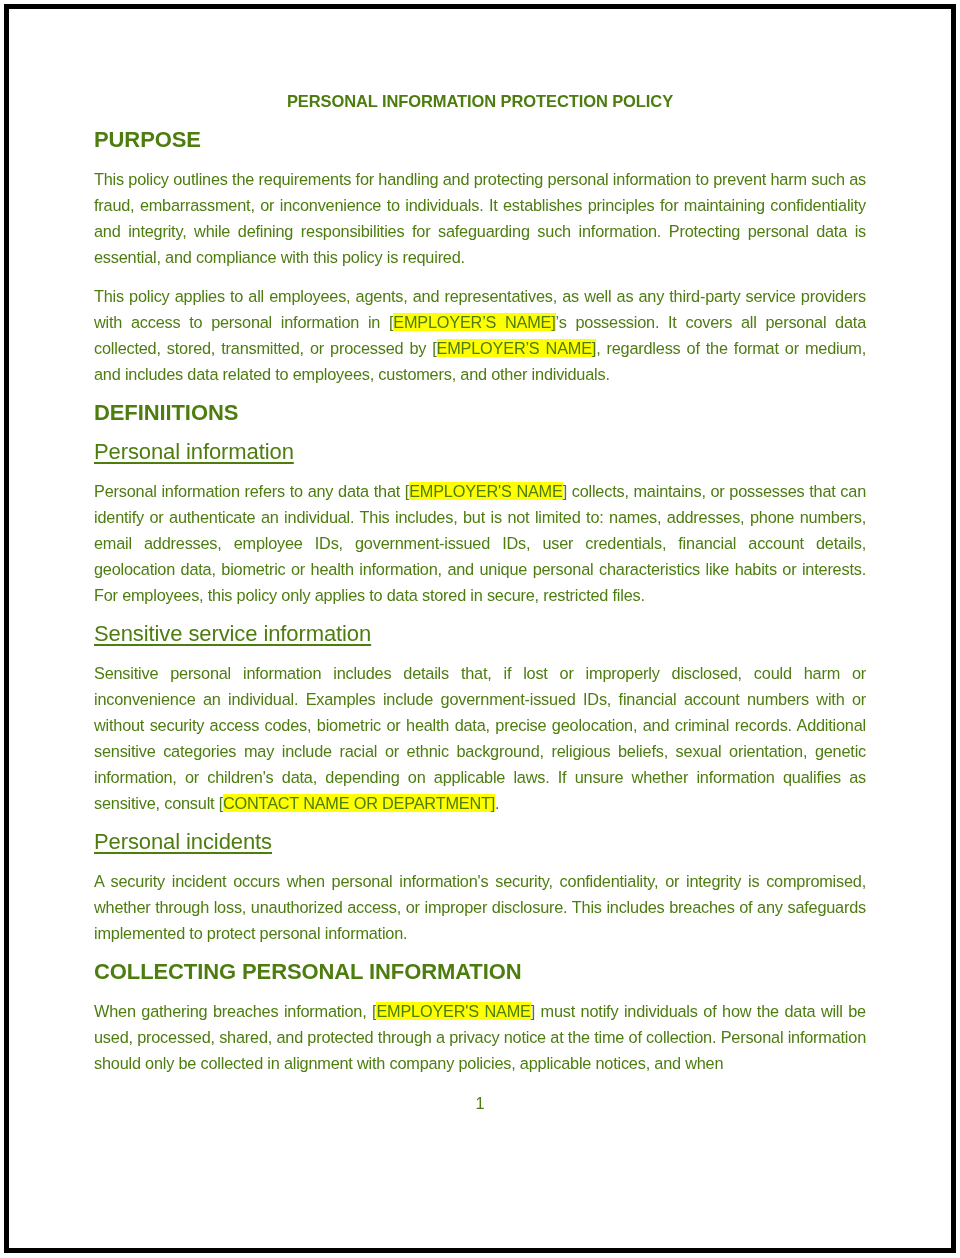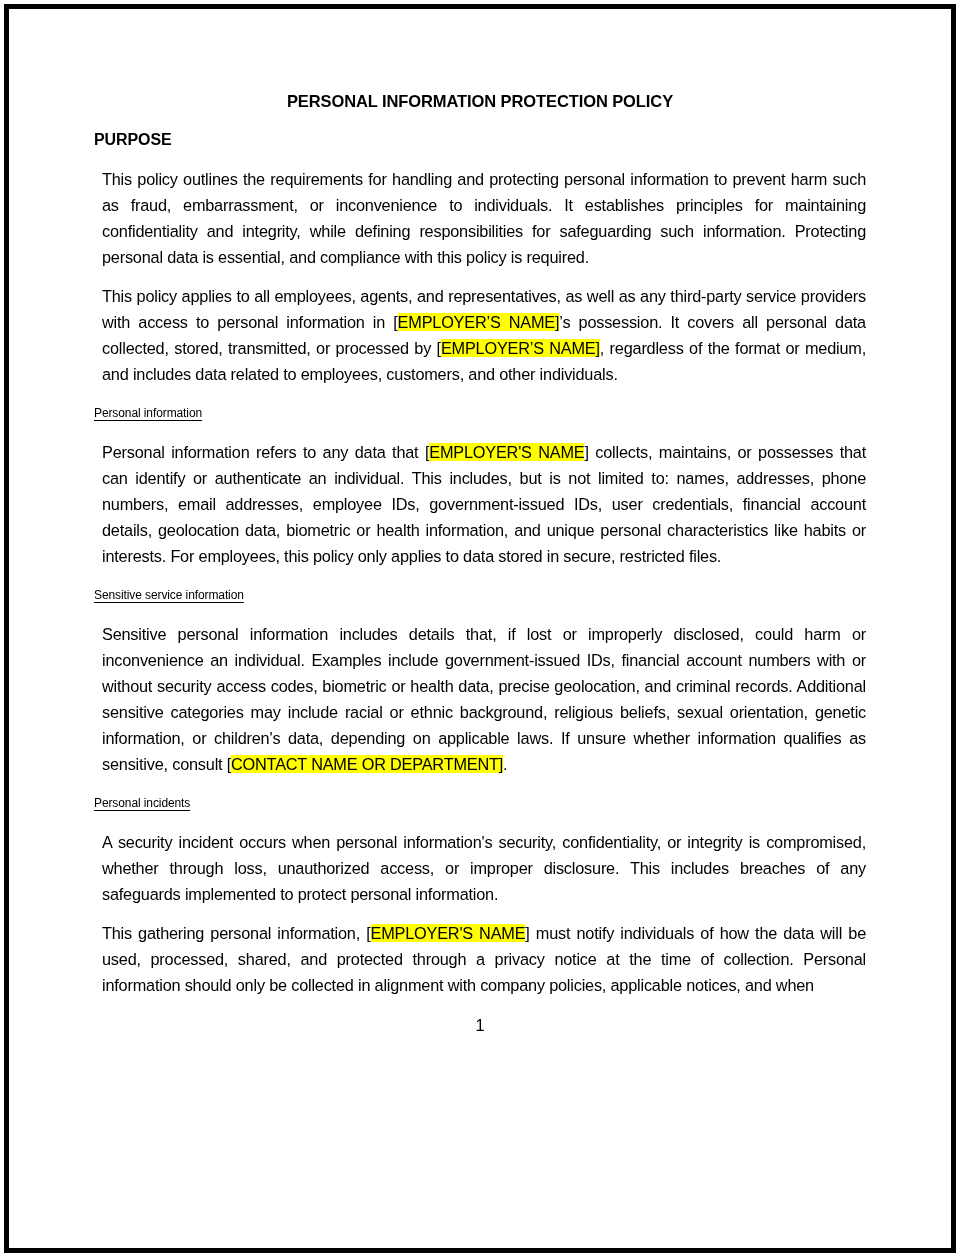--- a/index.html
+++ b/index.html
@@ -34,64 +34,66 @@
   .doc-title {
     text-align: center;
     font-weight: 700;
     font-size: 16.5px;
     line-height: 26px;
     margin: 0 0 13px 0;
     letter-spacing: -0.1px;
   }
   .doc-heading {
     font-weight: 700;
-    font-size: 16px;
+    font-size: 22px;
     line-height: 26px;
     margin: 0 0 13px 0;
     letter-spacing: -0.1px;
   }
   .doc-subheading {
     font-weight: 400;
-    font-size: 12px;
+    font-size: 22px;
     line-height: 26px;
     margin: 0 0 13px 0;
     text-decoration: underline;
     text-underline-offset: 3px;
     letter-spacing: -0.1px;
   }
   .doc-paragraph {
     font-size: 16.3px;
     line-height: 26px;
-    margin: 0 0 13px 8px;
+    margin: 0 0 13px 0;
     text-align: justify;
     letter-spacing: -0.2px;
   }
   .hl {
     background: var(--hl, #ffff00);
   }
   .page-number {
     text-align: center;
     font-size: 16.3px;
     line-height: 26px;
     margin-top: 14px;
   }
 </style>
 </head>
 <body>
 
-<div class="page" style="--hl: #ffff00; color: #000000; text-decoration: underline;">
+<div class="page" style="--hl: #ffff00; color: #4d7c0f; text-decoration: underline;">
   <div class="border-frame" style="border-color: rgb(0, 0, 0);"></div>
   <div class="content">
 
   <div class="doc-title"><span>PERSONAL INFORMATION PROTECTION POLICY</span></div>
       <div class="doc-heading"><span>PURPOSE</span></div>
       <p class="doc-paragraph"><span>This policy outlines the requirements for handling and protecting personal information to prevent harm such as fraud, embarrassment, or inconvenience to individuals. It establishes principles for maintaining confidentiality and integrity, while defining responsibilities for safeguarding such information. Protecting personal data is essential, and compliance with this policy is required.</span></p>
       <p class="doc-paragraph"><span>This policy applies to all employees, agents, and representatives, as well as any third-party service providers with access to personal information in [</span><span class="hl">EMPLOYER’S NAME]</span><span>’s possession. It covers all personal data collected, stored, transmitted, or processed by [</span><span class="hl">EMPLOYER’S NAME]</span><span>, regardless of the format or medium, and includes data related to employees, customers, and other individuals.</span></p>
+      <div class="doc-heading"><span>DEFINIITIONS</span></div>
       <div class="doc-subheading"><span>Personal information</span></div>
       <p class="doc-paragraph"><span>Personal information refers to any data that [</span><span class="hl">EMPLOYER'S NAME</span><span>] collects, maintains, or possesses that can identify or authenticate an individual. This includes, but is not limited to: names, addresses, phone numbers, email addresses, employee IDs, government-issued IDs, user credentials, financial account details, geolocation data, biometric or health information, and unique personal characteristics like habits or interests. For employees, this policy only applies to data stored in secure, restricted files.</span></p>
       <div class="doc-subheading"><span>Sensitive service information</span></div>
       <p class="doc-paragraph"><span>Sensitive personal information includes details that, if lost or improperly disclosed, could harm or inconvenience an individual. Examples include government-issued IDs, financial account numbers with or without security access codes, biometric or health data, precise geolocation, and criminal records. Additional sensitive categories may include racial or ethnic background, religious beliefs, sexual orientation, genetic information, or children's data, depending on applicable laws. If unsure whether information qualifies as sensitive, consult [</span><span class="hl">CONTACT NAME OR DEPARTMENT]</span><span>.</span></p>
       <div class="doc-subheading"><span>Personal incidents</span></div>
       <p class="doc-paragraph"><span>A security incident occurs when personal information's security, confidentiality, or integrity is compromised, whether through loss, unauthorized access, or improper disclosure. This includes breaches of any safeguards implemented to protect personal information.</span></p>
-      <p class="doc-paragraph"><span>This gathering personal information, [</span><span class="hl">EMPLOYER'S NAME</span><span>] must notify individuals of how the data will be used, processed, shared, and protected through a privacy notice at the time of collection. Personal information should only be collected in alignment with company policies, applicable notices, and when</span></p>
+      <div class="doc-heading"><span>COLLECTING PERSONAL INFORMATION</span></div>
+      <p class="doc-paragraph"><span>When gathering breaches information, [</span><span class="hl">EMPLOYER'S NAME</span><span>] must notify individuals of how the data will be used, processed, shared, and protected through a privacy notice at the time of collection. Personal information should only be collected in alignment with company policies, applicable notices, and when</span></p>
       <div class="page-number">1</div>
     </div>
 </div>
 
 </body></html>

